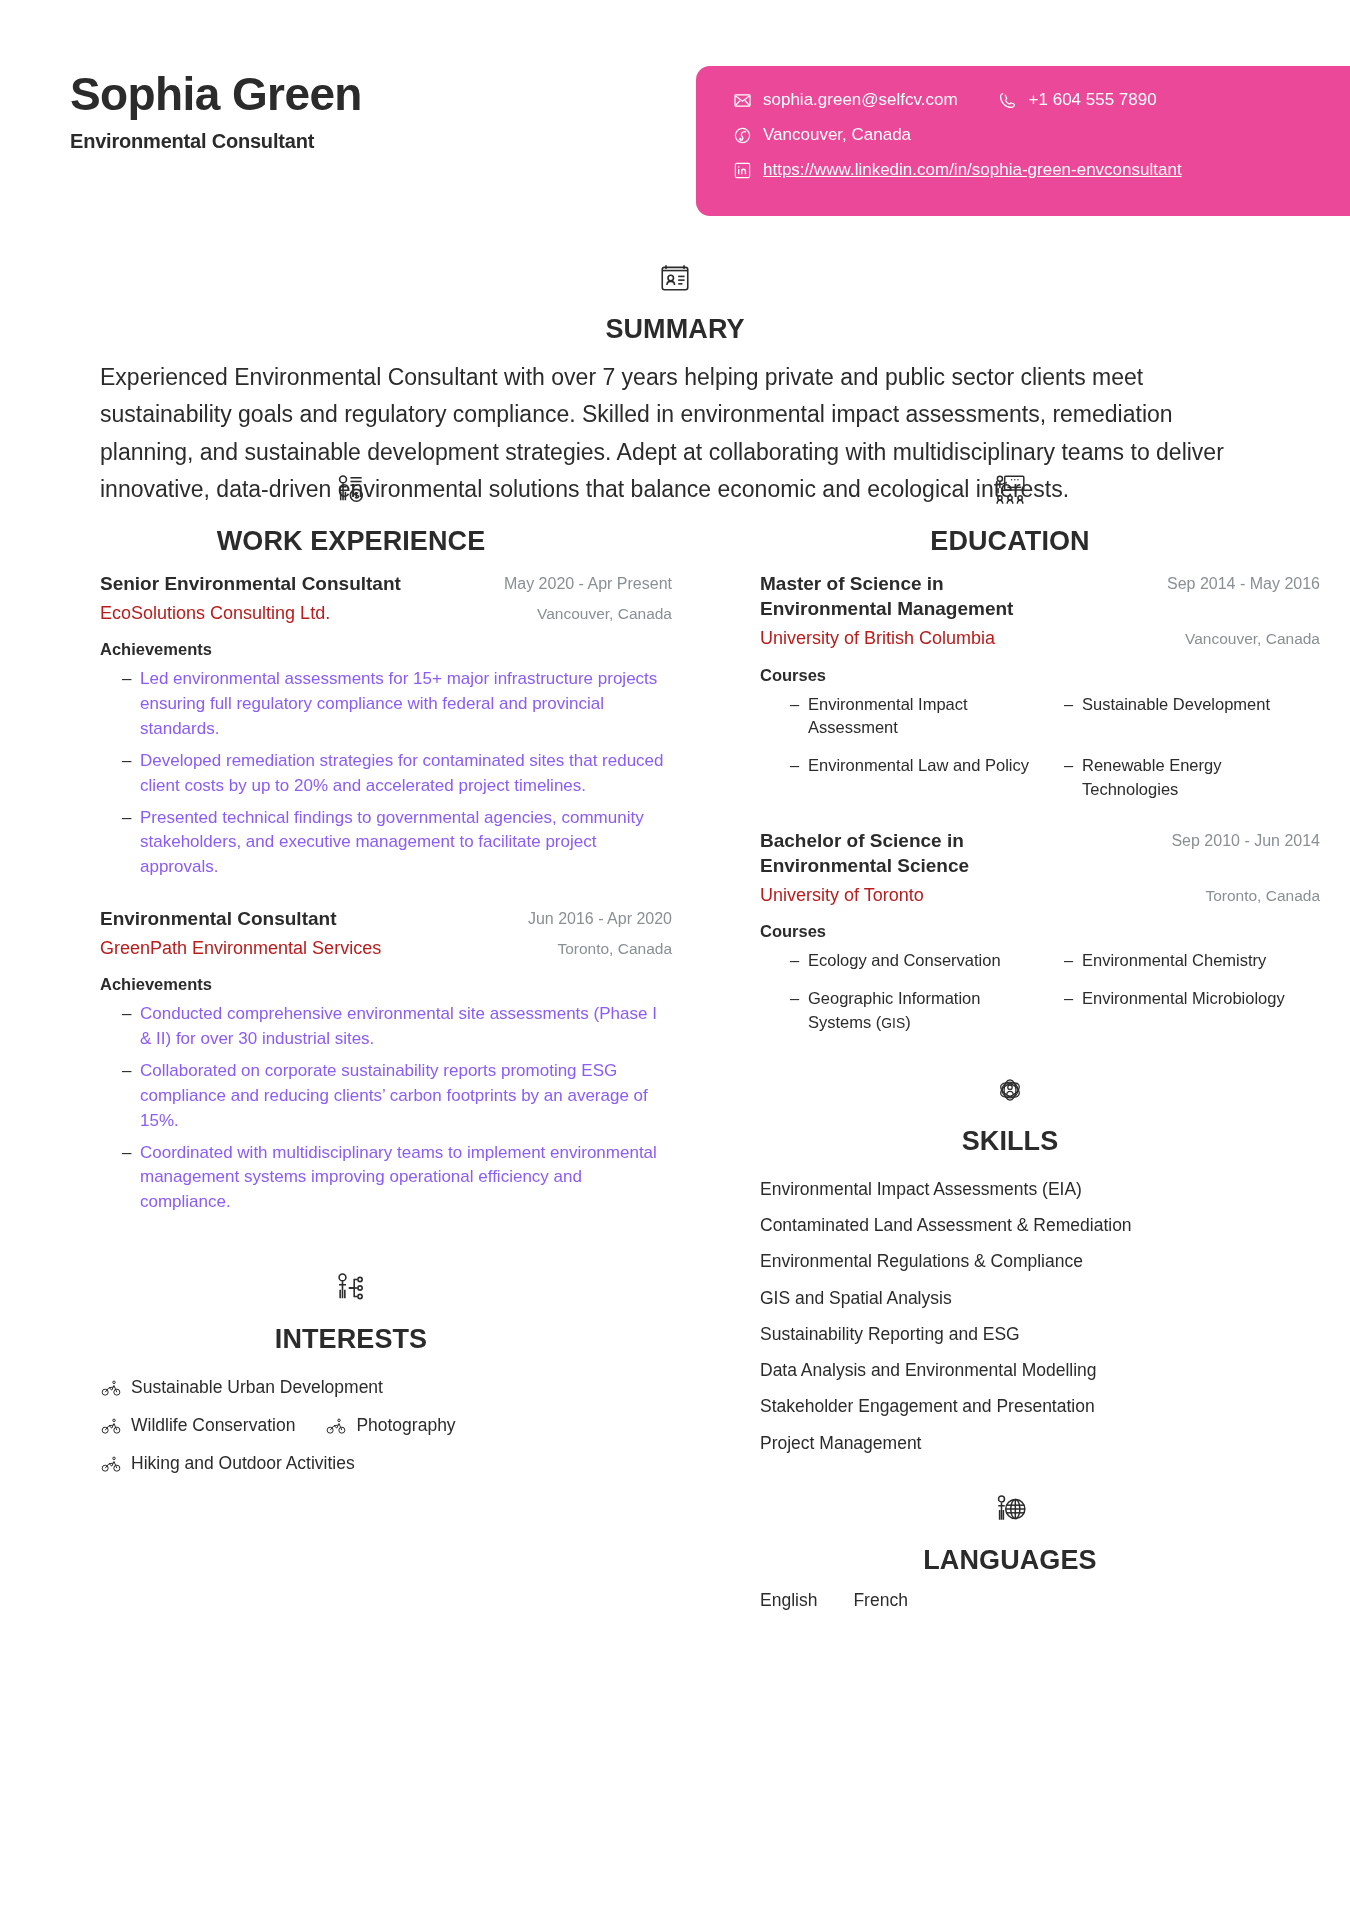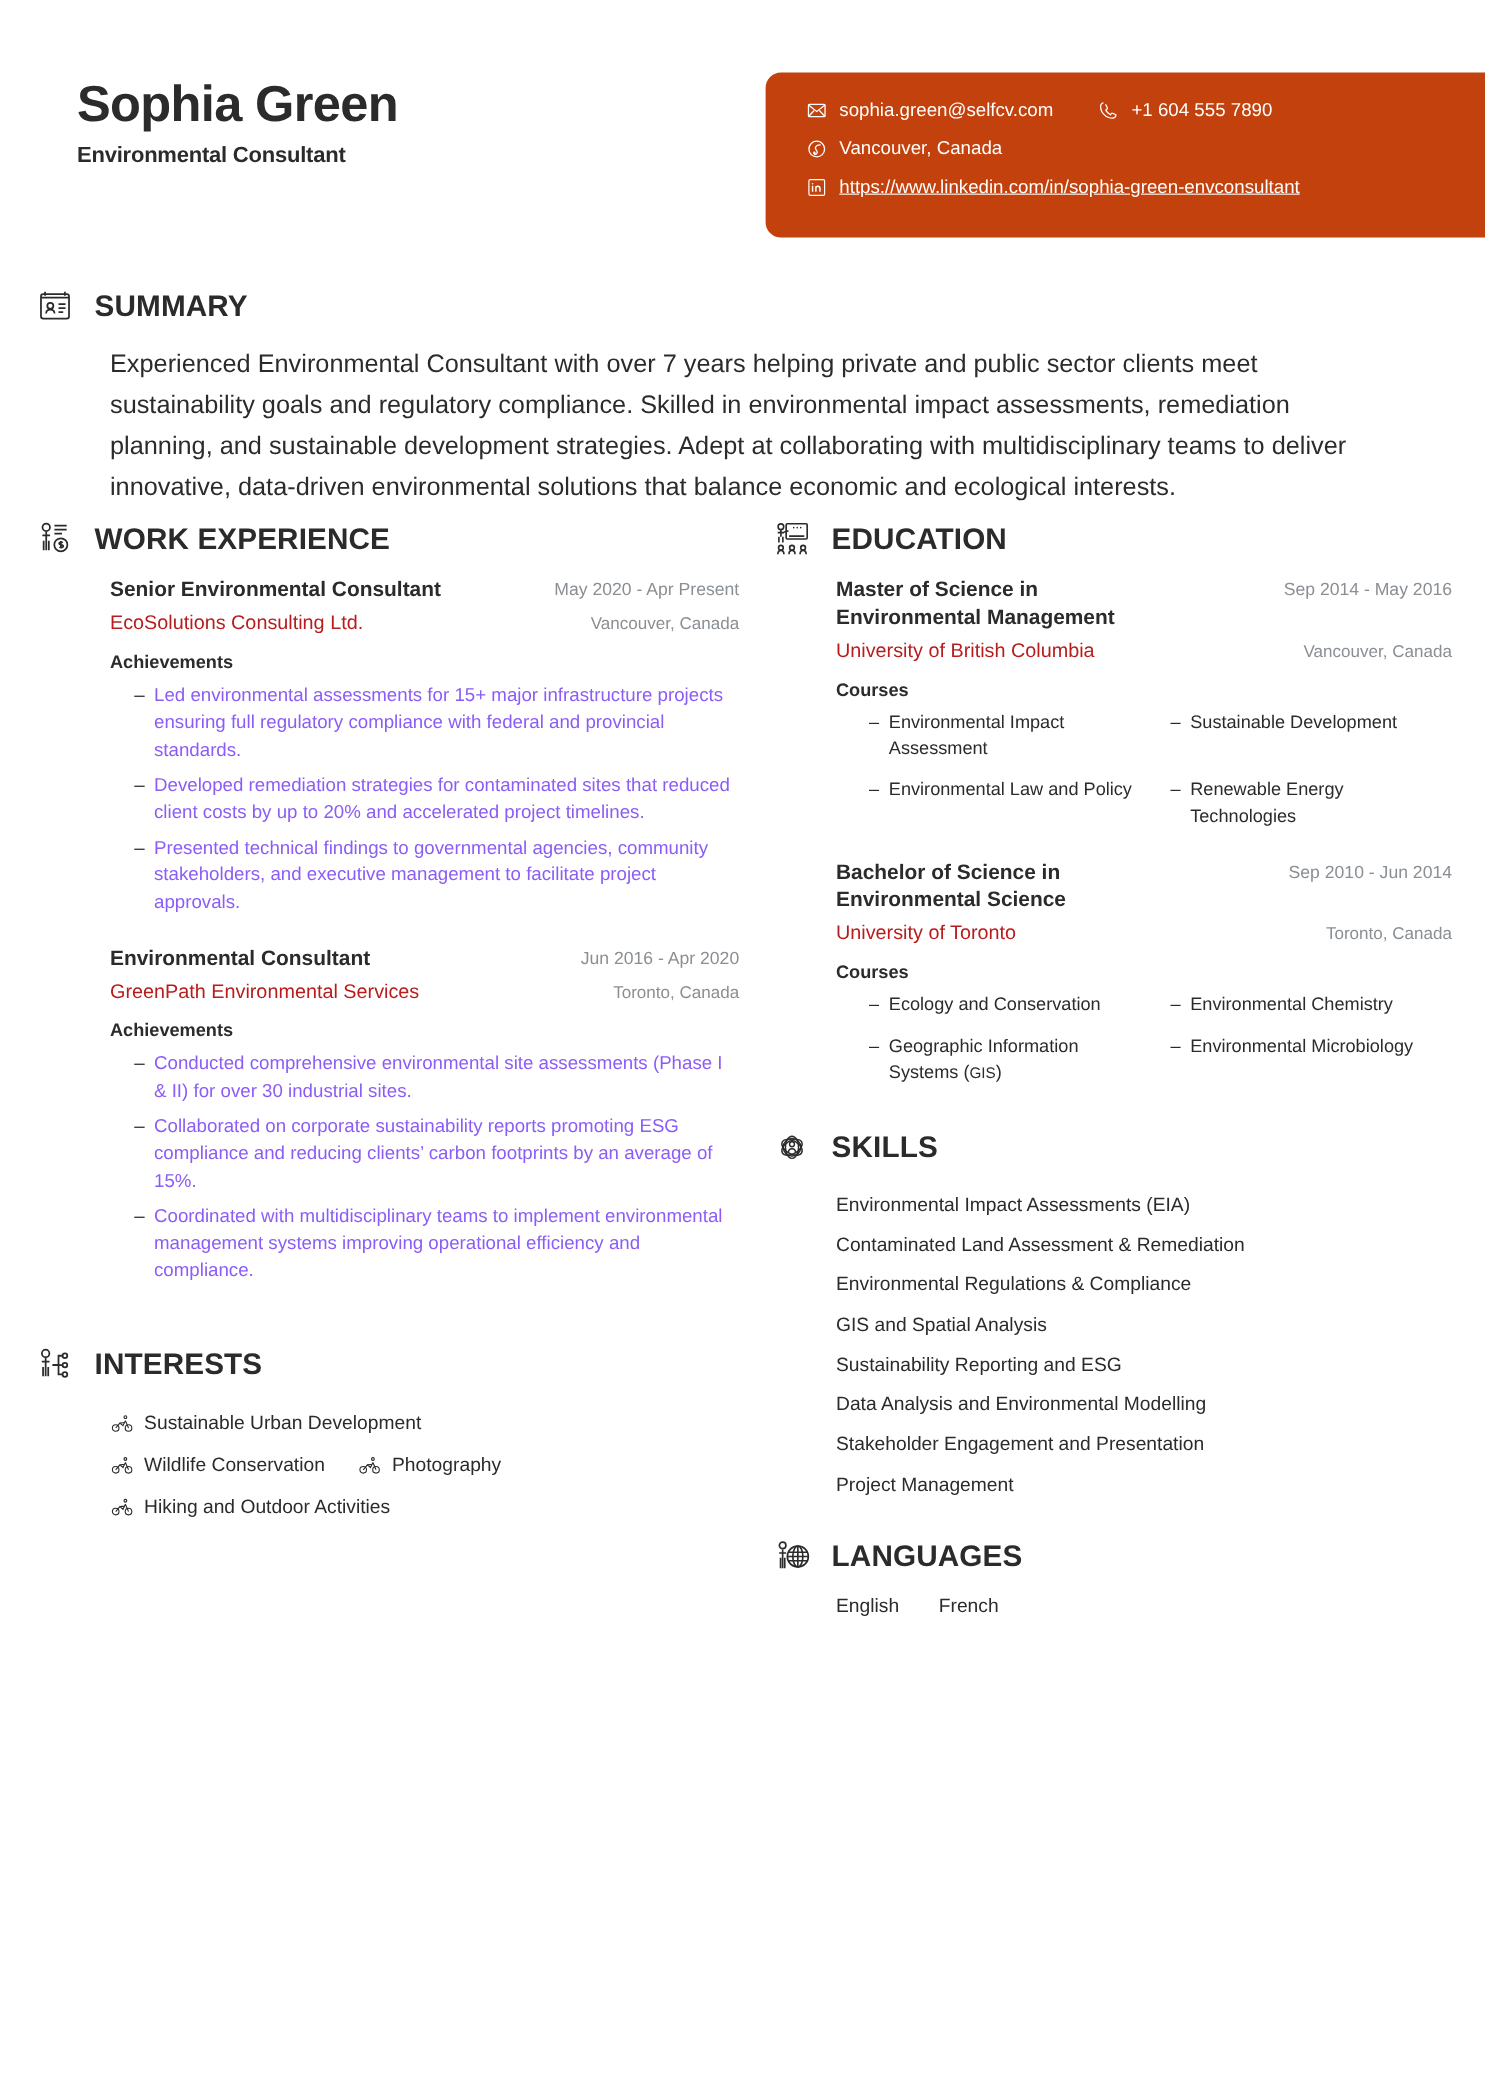--- a/index.html
+++ b/index.html
@@ -50,21 +50,21 @@
     color: #2b2b2b;
     margin-top: 11px;
     letter-spacing: -0.2px;
   }
 
   .contact-panel {
     position: absolute;
     left: 696px;
     top: 66px;
     width: 654px;
-    background: #c2410c;
+    background: #ec4899;
     border-top-left-radius: 14px;
     border-bottom-left-radius: 14px;
     padding: 24px 0 24px 36px;
     color: #ffffff;
   }
 
   .contact-row {
     display: flex;
     align-items: center;
     margin-bottom: 15px;
@@ -96,20 +96,21 @@
     color: #ffffff;
     font-size: 17px;
   }
 
   
   .section-head {
     display: flex;
     align-items: center;
     gap: 16px;
     margin-bottom: 14px;
+    flex-direction: column;
   }
   .section-head .sec-ico {
     width: 40px;
     height: 40px;
     flex: 0 0 auto;
     display: flex;
     align-items: center;
     justify-content: center;
   }
   .section-head .sec-ico svg { display: block; }

